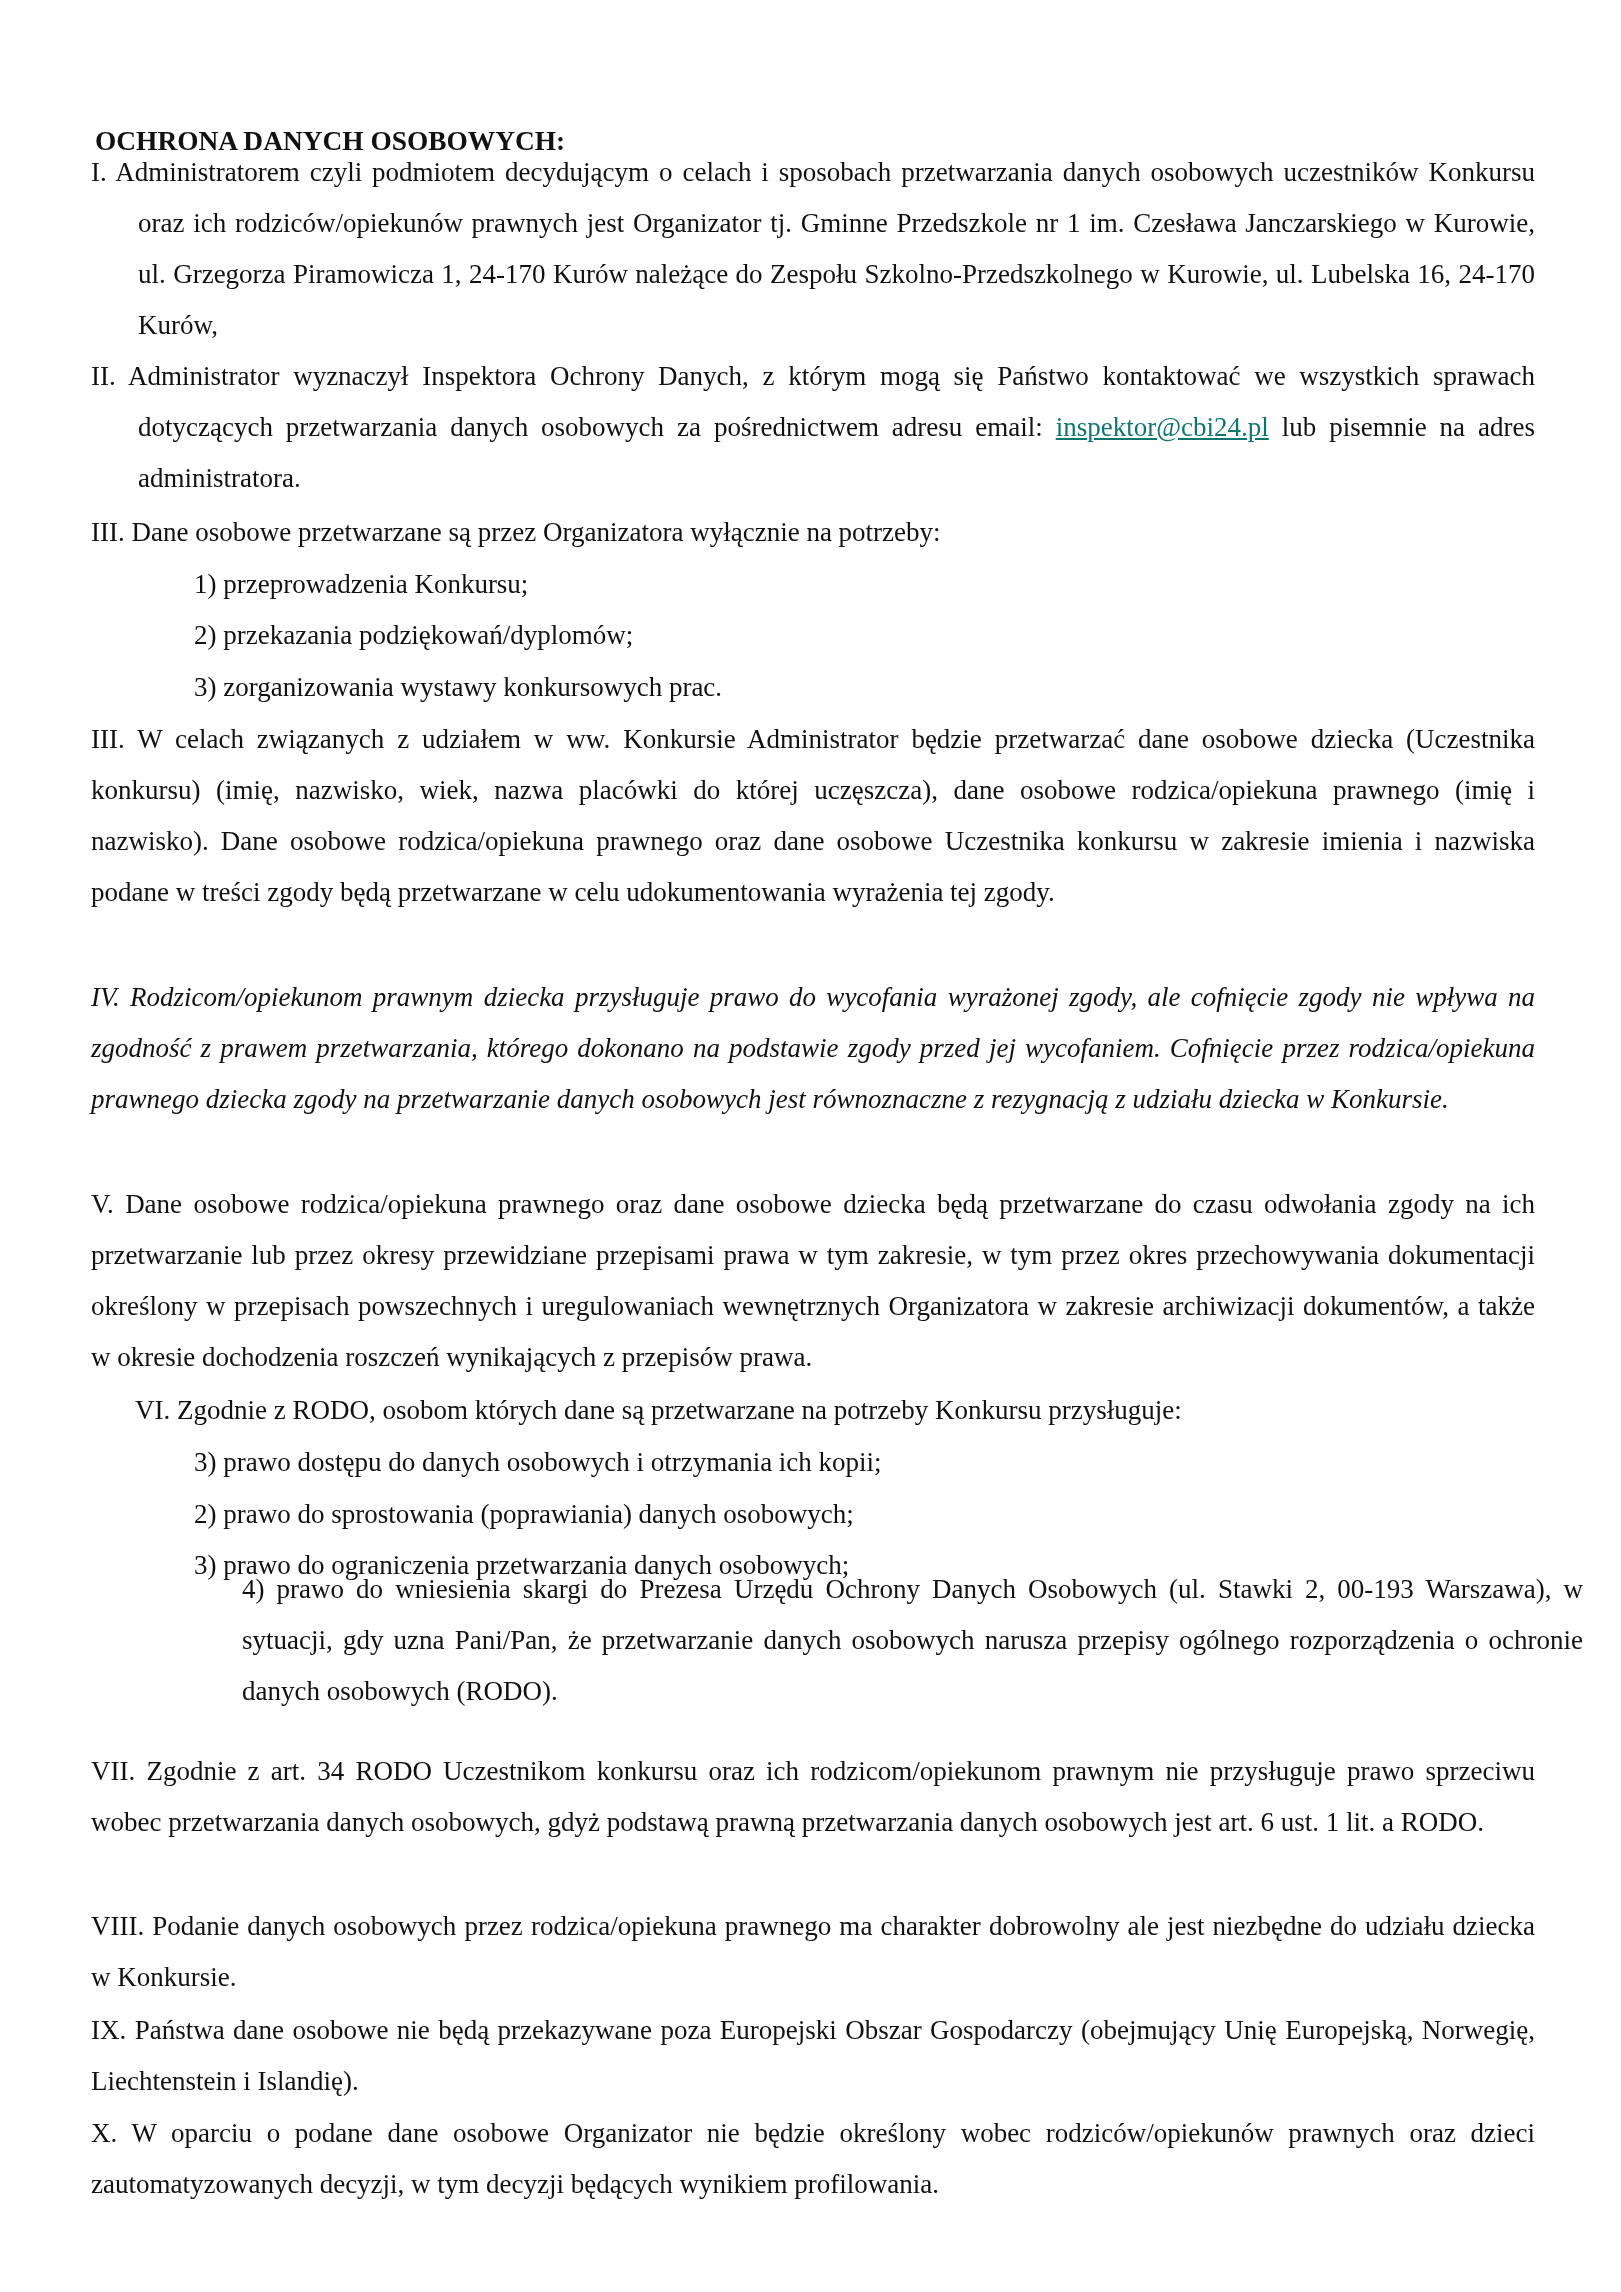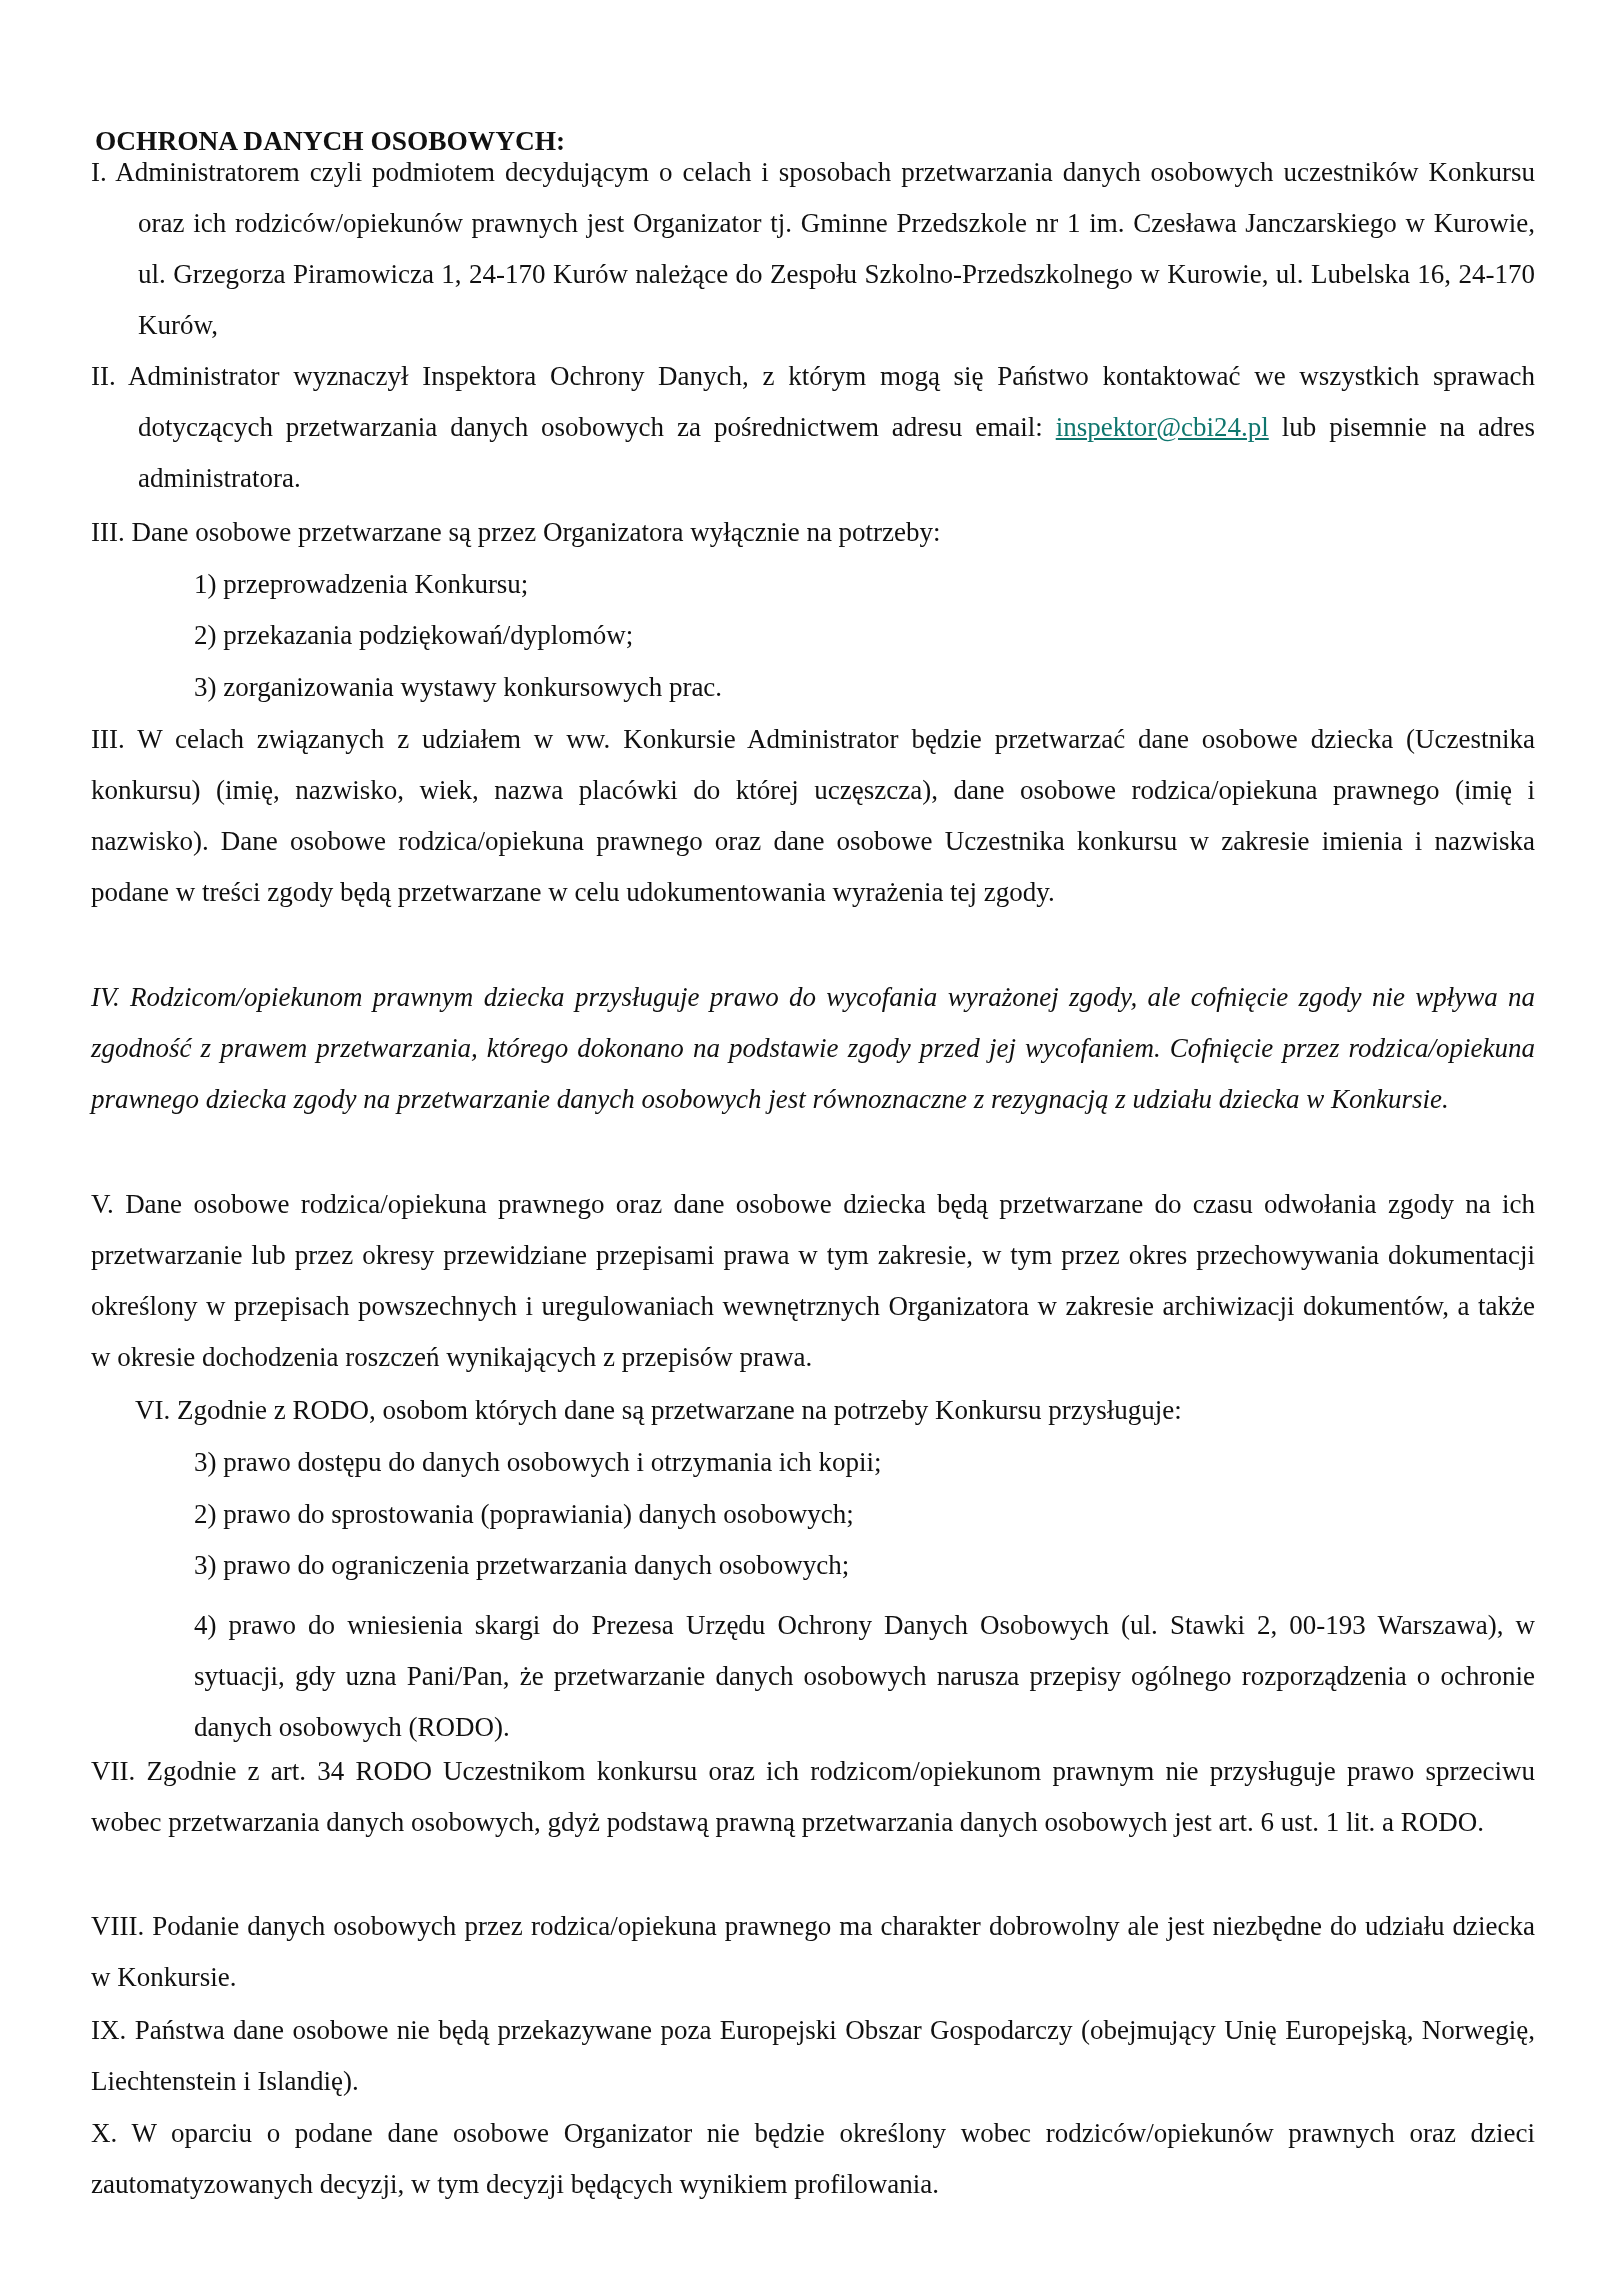--- a/index.html
+++ b/index.html
@@ -63,21 +63,21 @@
     <span>Dane osobowe rodzica/opiekuna prawnego oraz dane osobowe dziecka będą przetwarzane do czasu odwołania zgody na ich przetwarzanie lub przez okresy przewidziane przepisami prawa w tym zakresie, w tym przez okres przechowywania dokumentacji określony w przepisach powszechnych i uregulowaniach wewnętrznych Organizatora w zakresie archiwizacji dokumentów, a także w okresie dochodzenia roszczeń wynikających z przepisów prawa.</span>
   </div>
 
   <div class="p" style="top:1385px;margin-left:44px;">
     <span>VI.</span>
     <span>Zgodnie z RODO, osobom których dane są przetwarzane na potrzeby Konkursu przysługuje:</span>
   </div>
   <div class="sub" style="top:1437px;">3) prawo dostępu do danych osobowych i otrzymania ich kopii;</div>
   <div class="sub" style="top:1489px;">2) prawo do sprostowania (poprawiania) danych osobowych;</div>
   <div class="sub" style="top:1540px;">3) prawo do ograniczenia przetwarzania danych osobowych;</div>
-  <div class="sub" style="top:1600px;">4) prawo do wniesienia skargi do Prezesa Urzędu Ochrony Danych Osobowych (ul. Stawki 2, 00-193 Warszawa), w sytuacji, gdy uzna Pani/Pan, że przetwarzanie danych osobowych narusza przepisy ogólnego rozporządzenia o ochronie danych osobowych (RODO).</div>
+  <div class="sub" style="top:1564px;margin-left:48px;">4) prawo do wniesienia skargi do Prezesa Urzędu Ochrony Danych Osobowych (ul. Stawki 2, 00-193 Warszawa), w sytuacji, gdy uzna Pani/Pan, że przetwarzanie danych osobowych narusza przepisy ogólnego rozporządzenia o ochronie danych osobowych (RODO).</div>
 
   <div class="p" style="top:1746px;">
     <span>VII.</span>
     <span>Zgodnie z art. 34 RODO Uczestnikom konkursu oraz ich rodzicom/opiekunom prawnym nie przysługuje prawo sprzeciwu wobec przetwarzania danych osobowych, gdyż podstawą prawną przetwarzania danych osobowych jest art. 6 ust. 1 lit. a RODO.</span>
   </div>
 
   <div class="p" style="top:1901px;">
     <span>VIII.</span>
     <span>Podanie danych osobowych przez rodzica/opiekuna prawnego ma charakter dobrowolny ale jest niezbędne do udziału dziecka w Konkursie.</span>
   </div>

